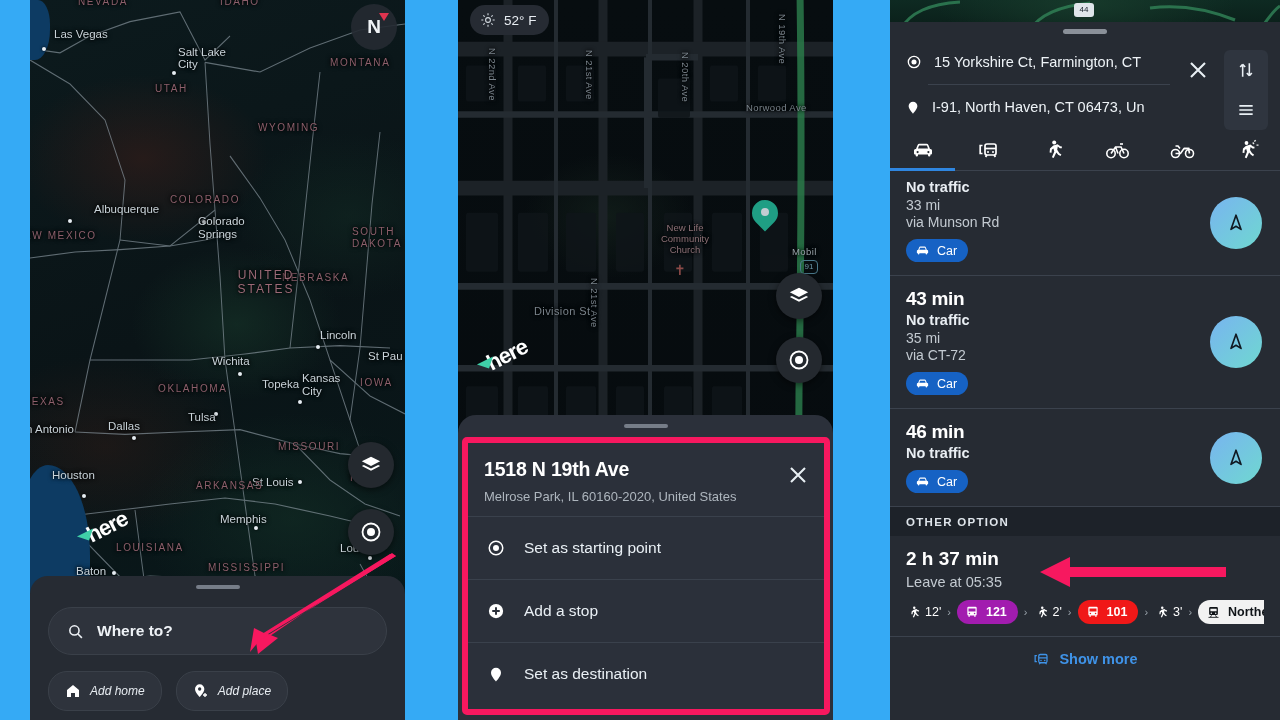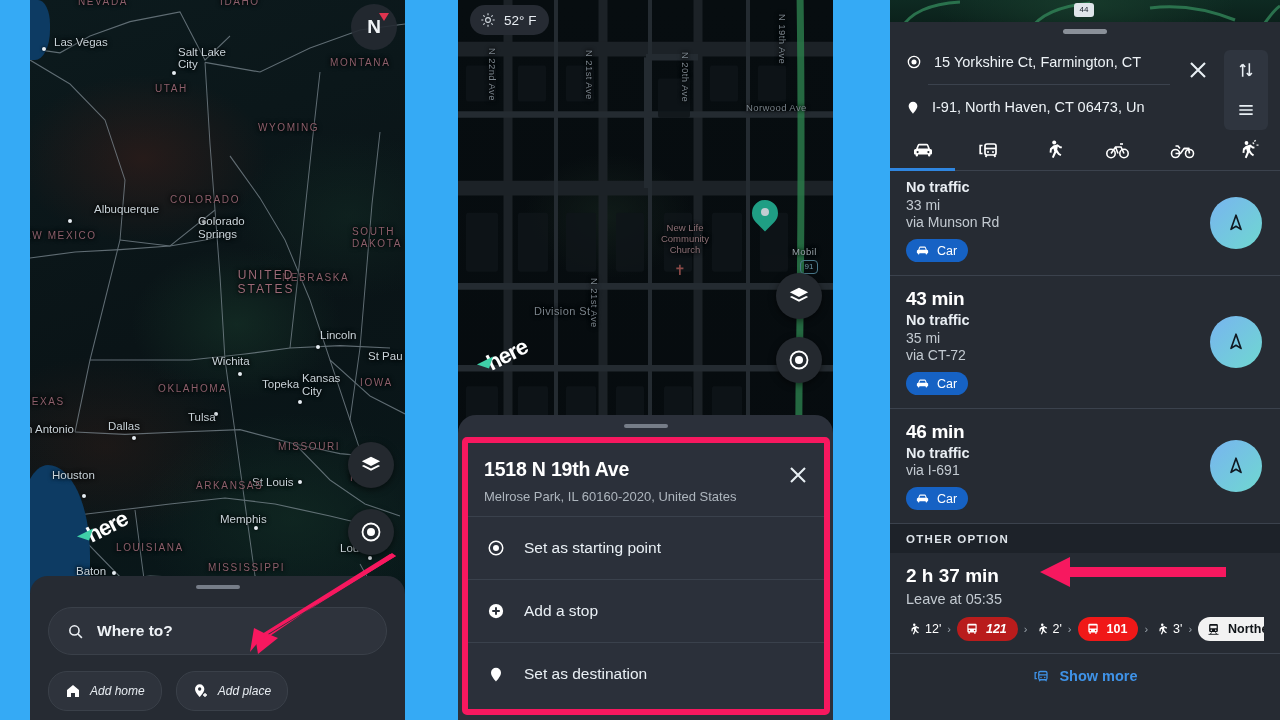--- a/index.html
+++ b/index.html
@@ -219,21 +219,21 @@
       <div class="citydot" style="left:208px; top:372px;"></div>
       <div class="citydot" style="left:268px; top:400px;"></div>
       <div class="citydot" style="left:184px; top:412px;"></div>
       <div class="citydot" style="left:102px; top:436px;"></div>
       <div class="citydot" style="left:52px;  top:494px;"></div>
       <div class="citydot" style="left:268px; top:480px;"></div>
       <div class="citydot" style="left:224px; top:526px;"></div>
       <div class="citydot" style="left:82px;  top:571px;"></div>
       <div class="citydot" style="left:338px; top:556px;"></div>
 
-      <div class="mlabel" style="left:24px;  top:28px;margin-top:8px;">Las Vegas</div>
+      <div class="mlabel" style="left:24px;  top:28px;">Las Vegas</div>
       <div class="mlabel" style="left:148px; top:46px; line-height:12px; width:60px; white-space:normal;">Salt Lake City</div>
       <div class="mlabel" style="left:64px;  top:203px;">Albuquerque</div>
       <div class="mlabel" style="left:168px; top:215px; line-height:13px; width:62px; white-space:normal;">Colorado Springs</div>
       <div class="mlabel" style="left:290px; top:329px;">Lincoln</div>
       <div class="mlabel" style="left:182px; top:355px;">Wichita</div>
       <div class="mlabel" style="left:232px; top:378px;">Topeka</div>
       <div class="mlabel" style="left:272px; top:372px; line-height:13px; width:46px; white-space:normal;">Kansas City</div>
       <div class="mlabel" style="left:338px; top:350px;">St Pau</div>
       <div class="mlabel" style="left:158px; top:411px;">Tulsa</div>
       <div class="mlabel" style="left:78px;  top:420px;">Dallas</div>
@@ -592,21 +592,20 @@
         <div class="r-go">
           <svg width="22" height="22" viewBox="0 0 24 24" fill="none" stroke="#101922" stroke-width="1.8" stroke-linejoin="round">
             <path d="M12 3.5 17.5 19 12 15.6 6.5 19z"></path>
           </svg>
         </div>
       </div>
 
       <div class="route">
         <div class="r-time">46 min</div>
         <div class="r-traffic">No traffic</div>
-        <div class="r-via">via I-691</div>
         <span class="r-badge">
           <svg width="15" height="15" viewBox="0 0 24 24" fill="#fff">
             <path d="M5 11l1.6-4A2 2 0 0 1 8.5 5.7h7A2 2 0 0 1 17.4 7L19 11h.5a1.5 1.5 0 0 1 1.5 1.5v3a1 1 0 0 1-1 1h-.6v.8a1.2 1.2 0 1 1-2.4 0v-.8H7v.8a1.2 1.2 0 1 1-2.4 0v-.8H4a1 1 0 0 1-1-1v-3A1.5 1.5 0 0 1 4.5 11H5zm1.9-.4h10.2l-1.2-3.1H8.1l-1.2 3.1z"></path>
           </svg>
           <span>Car</span>
         </span>
         <div class="r-go">
           <svg width="22" height="22" viewBox="0 0 24 24" fill="none" stroke="#101922" stroke-width="1.8" stroke-linejoin="round">
             <path d="M12 3.5 17.5 19 12 15.6 6.5 19z"></path>
           </svg>
@@ -622,21 +621,21 @@
 
           <span class="leg-walk">
             <svg width="15" height="15" viewBox="0 0 24 24" fill="#fff">
               <circle cx="13.2" cy="4.4" r="2"></circle>
               <path d="M12.3 7.6 9 10.4l-.4 4.2 1.9.2.3-3 1.6-1.2.9 3-2.4 5.6 1.8.8 2.6-5.6 1.9 2.3 2.3 1.4.9-1.7-2-1.2-2.2-3.4.6-3.2 2 1.6 2 .1.1-1.8-1.6-.2-2.7-2.1z"></path>
             </svg>
             <span>12'</span>
           </span>
           <span class="sep">›</span>
 
-          <span class="leg-chip" style="background:#b91c1c;font-style:italic;">
+          <span class="leg-chip" style="background:#a21caf;">
             <svg width="14" height="14" viewBox="0 0 24 24" fill="#fff">
               <path d="M6 3h12a2 2 0 0 1 2 2v11a2 2 0 0 1-2 2v1.5a1 1 0 0 1-2 0V18H8v1.5a1 1 0 0 1-2 0V18a2 2 0 0 1-2-2V5a2 2 0 0 1 2-2zm0 3v5h12V6H6zm1.6 7.2a1.3 1.3 0 1 0 0 2.6 1.3 1.3 0 0 0 0-2.6zm8.8 0a1.3 1.3 0 1 0 0 2.6 1.3 1.3 0 0 0 0-2.6z"></path>
             </svg>
             <span>121</span>
           </span>
           <span class="sep">›</span>
 
           <span class="leg-walk">
             <svg width="15" height="15" viewBox="0 0 24 24" fill="#fff">
               <circle cx="13.2" cy="4.4" r="2"></circle>

